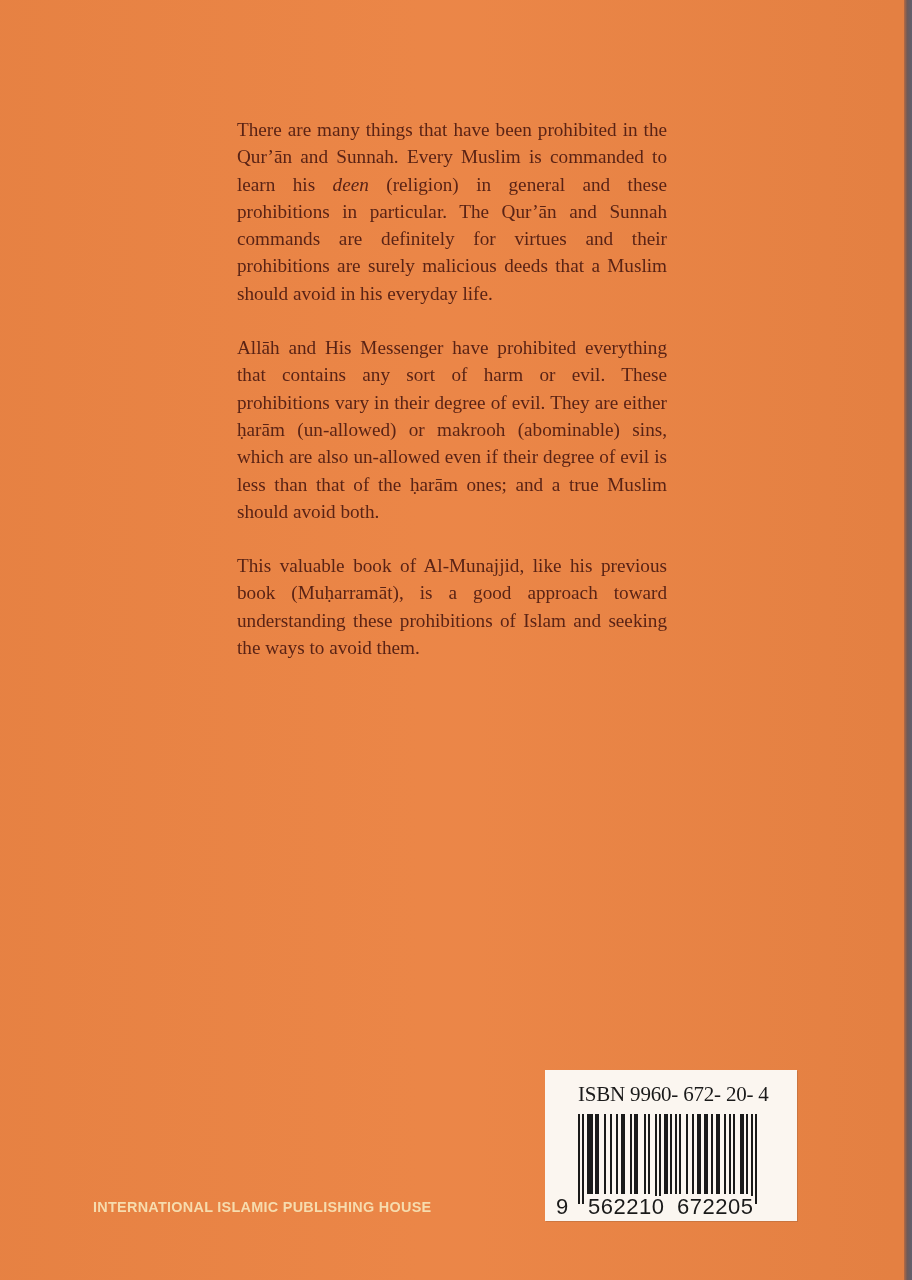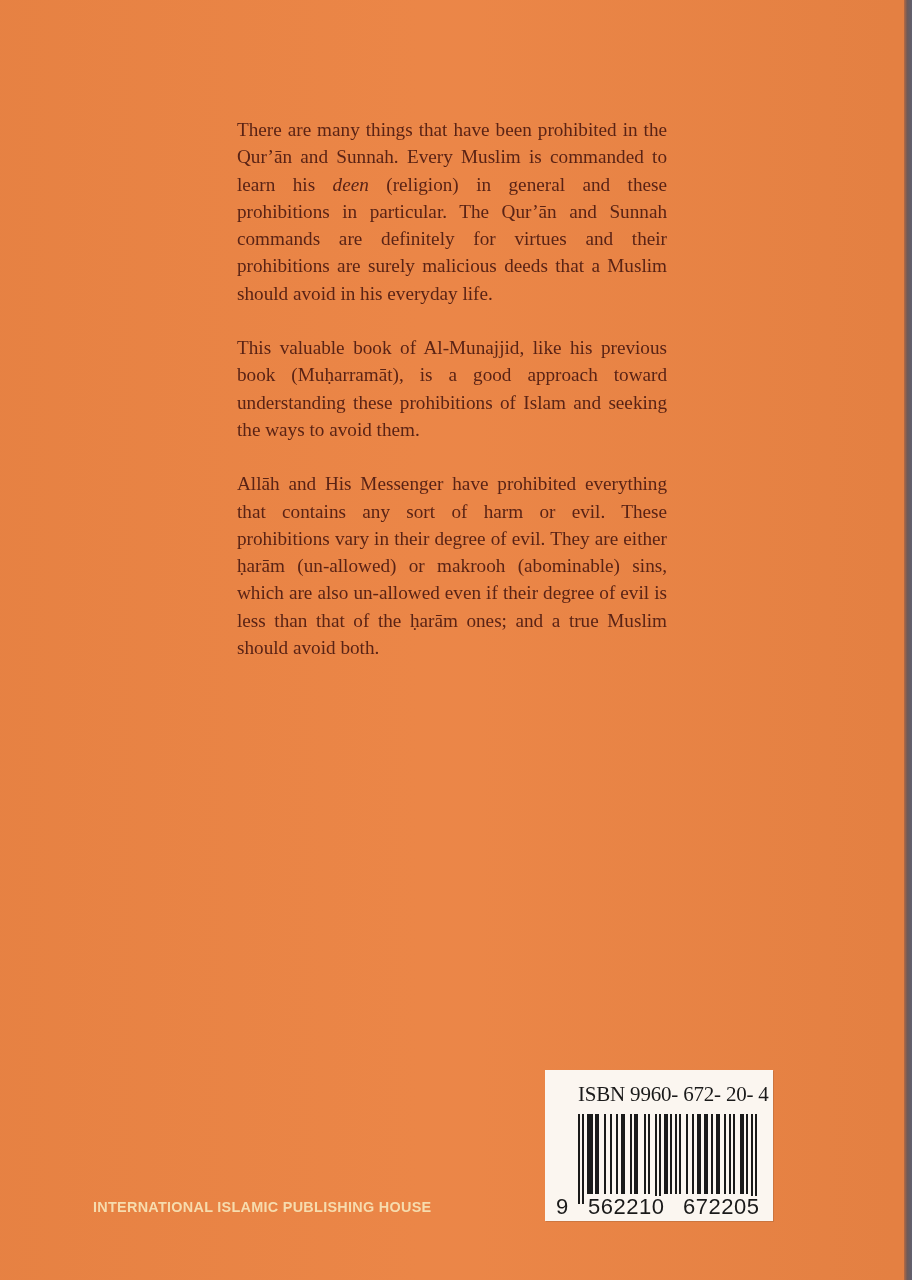--- a/index.html
+++ b/index.html
@@ -94,21 +94,21 @@
       letter-spacing: 0.3px;
       color: #f6dcae;
       white-space: nowrap;
       transform: scaleX(0.93);
       transform-origin: left center;
     }
     .isbn-box {
       position: absolute;
       left: 545px;
       top: 1070px;
-      width: 228px;
+      width: 252px;
       height: 151px;
       background: #fbf6f0;
       box-shadow: 1px 1px 0 rgba(120,80,50,0.25);
     }
     .isbn-label {
       position: absolute;
       left: 33px;
       top: 12px;
       font-family: "Liberation Serif", serif;
       font-size: 21px;
@@ -139,31 +139,31 @@
       font-family: "Liberation Sans", sans-serif;
       font-size: 22px;
       line-height: 22px;
       color: #1a1a1a;
       background: #fbf6f0;
       padding: 0 1px;
       letter-spacing: 0.5px;
     }
     .d-first { left: 10px; }
     .d-left { left: 42px; }
-    .d-right { left: 137px; }
+    .d-right { left: 131px; }
   </style>
 </head>
 <body>
 
 <div class="cover">
 
   <div class="blurb">
     <p><span>There are many things that have been prohibited in the Qur’ān and Sunnah. Every Muslim is commanded to learn his </span><em>deen</em><span> (religion) in general and these prohibitions in particular. The Qur’ān and Sunnah commands are definitely for virtues and their prohibitions are surely malicious deeds that a Muslim should avoid in his everyday life.</span></p>
+    <p>Allāh and His Messenger have prohibited everything that contains any sort of harm or evil. These prohibitions vary in their degree of evil. They are either ḥarām (un-allowed) or makrooh (abominable) sins, which are also un-allowed even if their degree of evil is less than that of the ḥarām ones; and a true Muslim should avoid both.</p>
     <p>This valuable book of Al-Munajjid, like his previous book (Muḥarramāt), is a good approach toward understanding these prohibitions of Islam and seeking the ways to avoid them.</p>
-    <p>Allāh and His Messenger have prohibited everything that contains any sort of harm or evil. These prohibitions vary in their degree of evil. They are either ḥarām (un-allowed) or makrooh (abominable) sins, which are also un-allowed even if their degree of evil is less than that of the ḥarām ones; and a true Muslim should avoid both.</p>
   </div>
 
 
   <div class="publisher-name">INTERNATIONAL ISLAMIC PUBLISHING HOUSE</div>
 
   <div class="isbn-box">
     <div class="isbn-label">ISBN 9960- 672- 20- 4</div>
     <div class="barcode">
       <div class="bar" style="width:2px"></div>
         <div class="gap" style="width:2px"></div>

